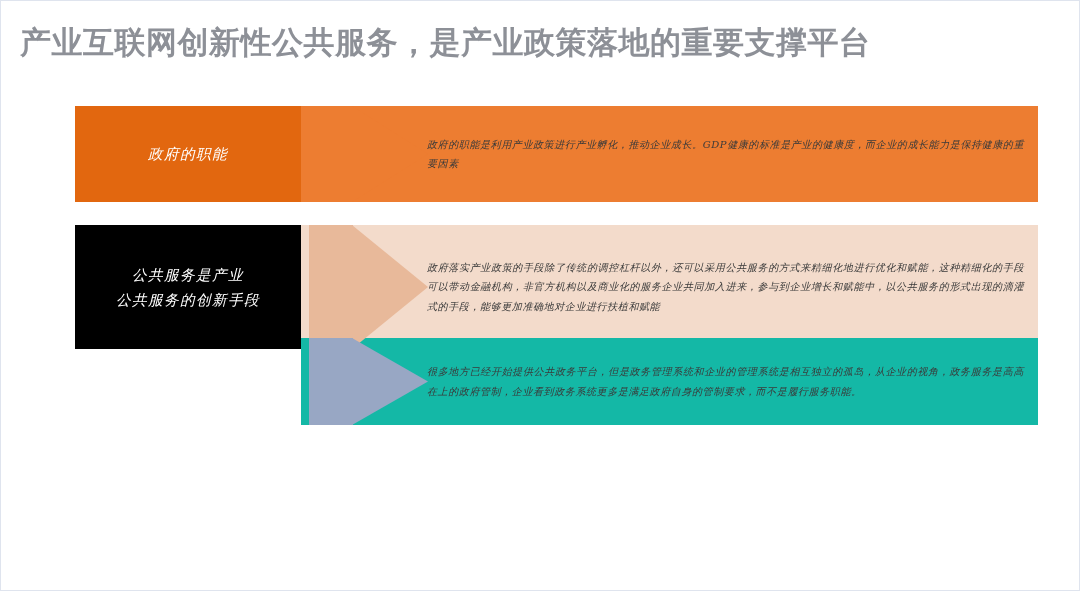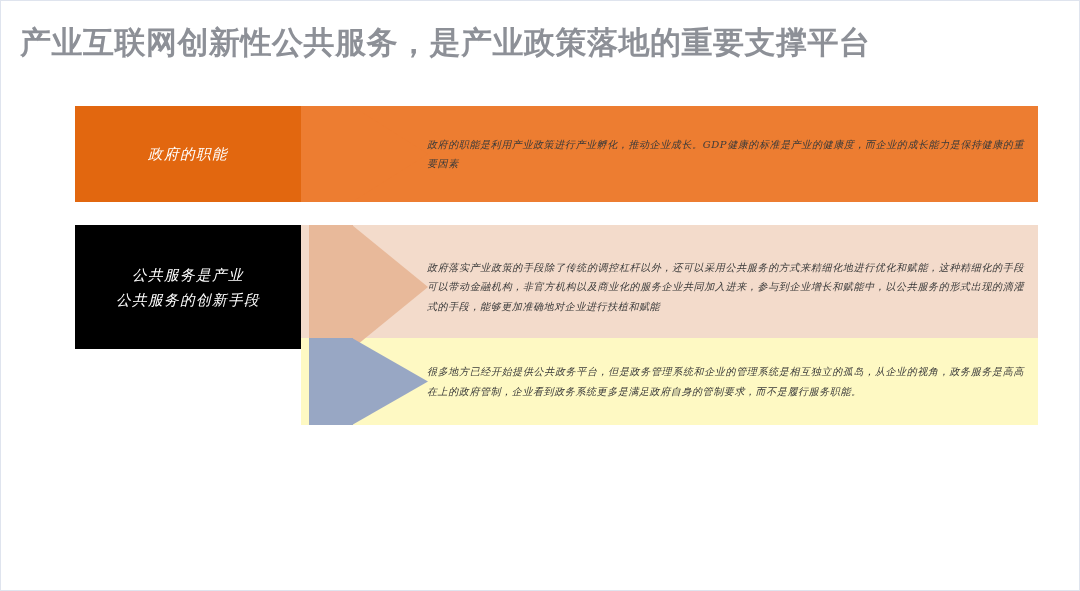--- a/index.html
+++ b/index.html
@@ -160,21 +160,21 @@
         <div class="row-arrow">
           <div class="row-arrow-stub" style="background: rgb(232, 185, 154);"></div>
           <div class="row-arrow-head" style="background: rgb(232, 185, 154); clip-path: polygon(0px 0px, 0px 100%, 100% 50%);"></div>
         </div>
         <div class="row-label" style="background: #000000;">
           <div class="row-label-line" style="color: rgb(255, 255, 255);">公共服务是产业</div>
           <div class="row-label-line" style="color: rgb(255, 255, 255);">公共服务的创新手段</div>
         </div>
       </div>
       <div class="row" style="top: 337px; height: 87px;">
-        <div class="row-body" style="background: #fef9c3;">
+        <div class="row-body" style="background: #14b8a6;">
           <div class="row-body-text" style="color: rgb(58, 58, 58);">很多地方已经开始提供公共政务平台，但是政务管理系统和企业的管理系统是相互独立的孤岛，从企业的视角，政务服务是高高在上的政府管制，企业看到政务系统更多是满足政府自身的管制要求，而不是履行服务职能。</div>
         </div>
         <div class="row-arrow">
           <div class="row-arrow-stub" style="background: rgb(152, 167, 196);"></div>
           <div class="row-arrow-head" style="background: rgb(152, 167, 196); clip-path: polygon(0px 0px, 0px 100%, 100% 50%);"></div>
         </div>
       </div>
     </div>
 
 </div>

